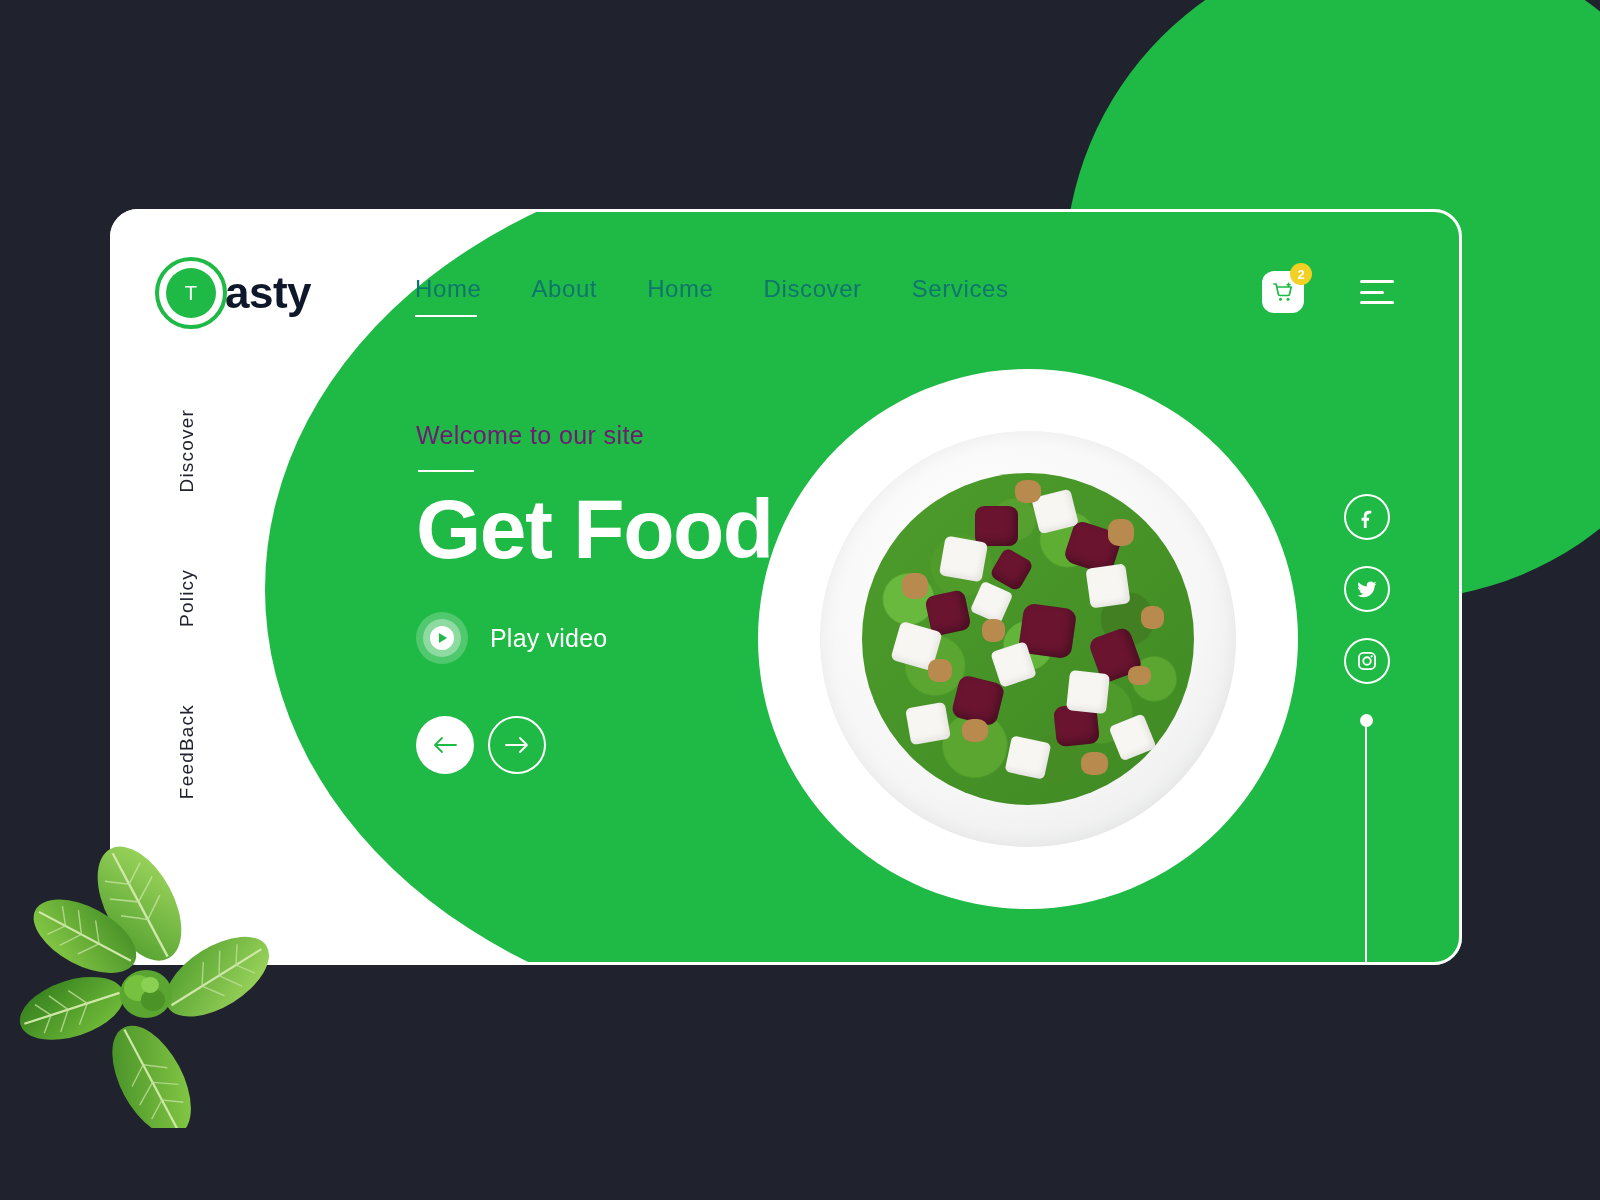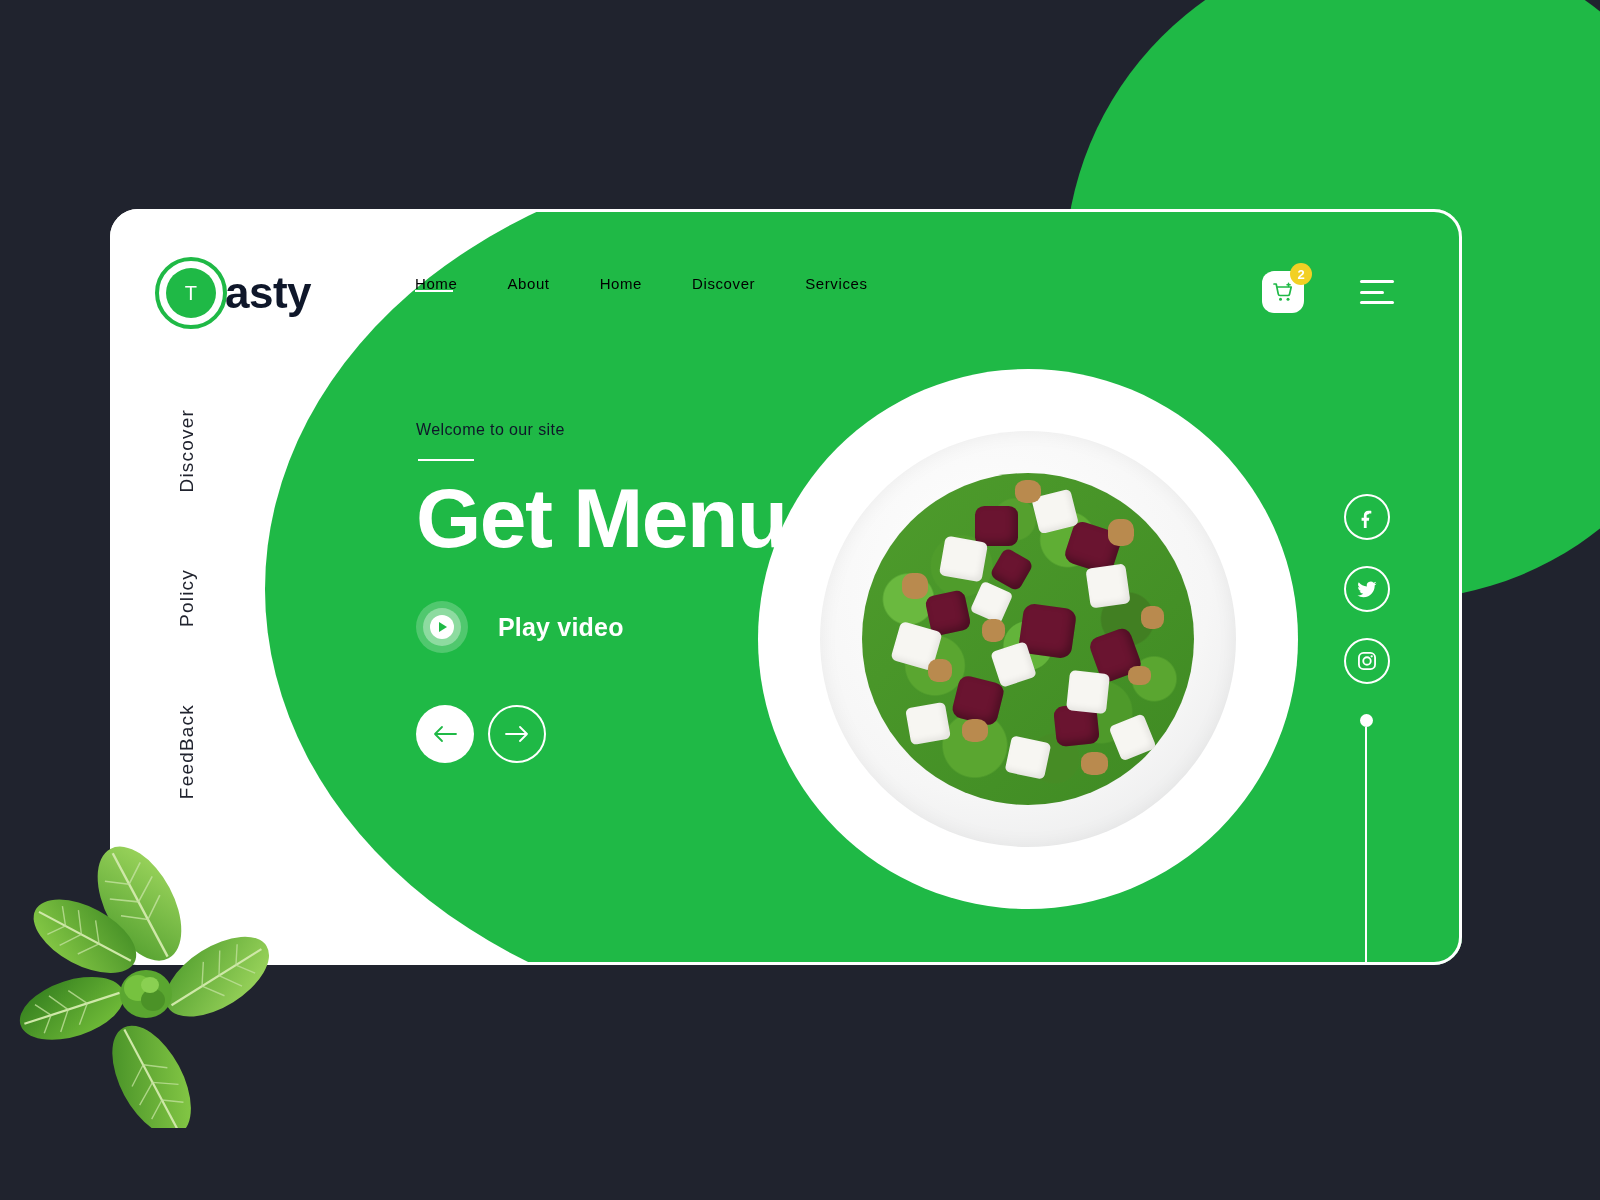--- a/index.html
+++ b/index.html
@@ -116,24 +116,24 @@
 
   .nav {
     position: absolute;
     left: 305px;
     top: 66px;
     display: flex;
     align-items: flex-start;
     gap: 50px;
   }
   .nav-item {
-    font-size: 15px;
-    color: #000000;
+    font-size: 24px;
+    color: #0f766e;
     letter-spacing: .6px;
-    padding-bottom: 0;
+    padding-bottom: 14px;
     cursor: pointer;
     position: relative;
     white-space: nowrap;
   }
   .nav-item.active::after {
     content: "";
     position: absolute;
     left: 0; right: 4px;
     bottom: 0;
     height: 2px;
@@ -218,46 +218,45 @@
   }
 
   
   .hero {
     position: absolute;
     left: 306px;
     top: 212px;
     width: 420px;
   }
   .hero-eyebrow {
-    font-size: 16px;
-    color: #0f172a;
+    font-size: 25px;
+    color: #701a75;
     letter-spacing: .4px;
   }
   .hero-divider {
     width: 56px;
     height: 2px;
     background: #ffffff;
     margin: 20px 0 16px 2px;
   }
   .hero-title {
     font-size: 84px;
     line-height: 0.98;
     font-weight: 700;
     color: #ffffff;
     letter-spacing: -1.5px;
   }
 
   .play-row {
     display: flex;
     align-items: center;
-    gap: 30px;
+    gap: 22px;
     margin-top: 42px;
     cursor: pointer;
     width: fit-content;
-    font-weight: bold;
   }
   .play-btn {
     position: relative;
     width: 52px;
     height: 52px;
     border-radius: 50%;
     background: rgba(255,255,255,0.22);
     display: flex;
     align-items: center;
     justify-content: center;
@@ -481,21 +480,21 @@
     <div class="rail">
       <div class="rail-item">Discover</div>
       <div class="rail-item">Policy</div>
       <div class="rail-item">FeedBack</div>
     </div>
 
     <div class="hero">
       <div class="hero-eyebrow">Welcome to our site</div>
       <div class="hero-divider"></div>
       <h1 class="hero-title">
-        <span>Get Menu</span><br>
+        <span>Get Food</span><br>
       </h1>
 
       <div class="play-row">
         <div class="play-btn">
           <div class="play-btn-mid">
             <div class="play-btn-core">
               <div class="play-triangle"></div>
             </div>
           </div>
         </div>

